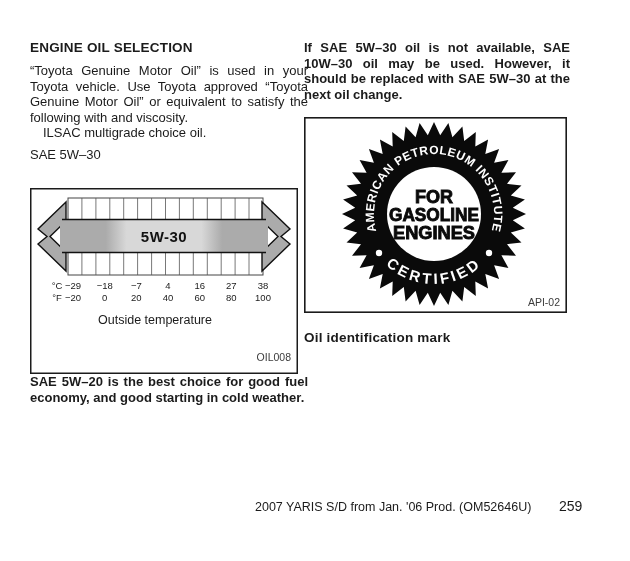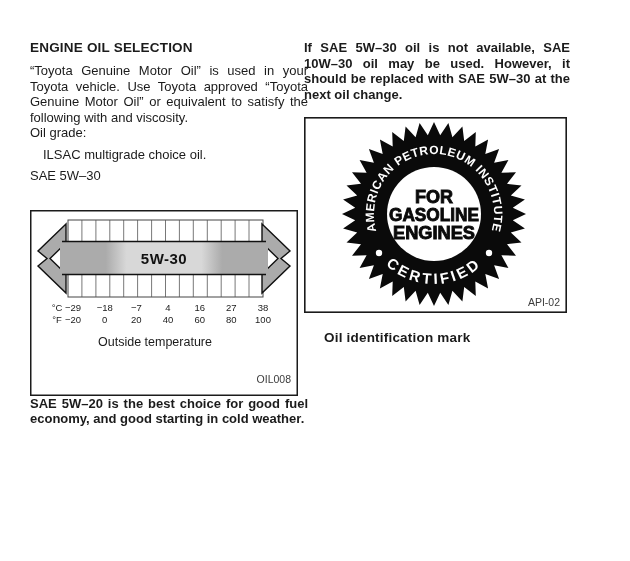--- a/index.html
+++ b/index.html
@@ -6,21 +6,21 @@
   .page {
     position:relative; width:630px; height:561px; background:#ffffff;
     font-family:"Liberation Sans","DejaVu Sans",sans-serif;
     color:var(--text,#1b1b1b); overflow:hidden;text-decoration:underline;
   }
   .col { position:absolute; top:40px; }
   .col-left  { left:30px;  width:278px; }
   .col-right { left:304px; width:266px; }
   h2,h3 { font-size:13.5px; font-weight:bold; margin:0; line-height:16px; letter-spacing:0.2px; }
   h2 { margin-bottom:7px; }
-  h3 { margin-top:17px;margin-left:20px; }
+  h3 { margin-top:17px; }
   p.body { font-size:13px; line-height:15.5px; margin:0; }
   .just { text-align:justify; hyphens:manual; -webkit-hyphens:manual; }
   .bold { font-weight:bold; }
   .line { font-size:13px; line-height:15.5px; }
   .mb6 { margin-bottom:6px; } .mb4 { margin-bottom:4px; }
   .indent { padding-left:13px; }
   .figure { position:relative; }
   .fig-left  { width:284px; height:186px; margin-top:26px; }
   .fig-right { width:263px; height:196px; margin-top:15px; }
   .note { margin-top:13px; }
@@ -43,21 +43,20 @@
   .page-number { position:absolute; left:559px; top:0;  font-size:14px; }
 </style>
 </head>
 <body>
 
 <div class="page">
 
   <div class="col col-left">
     <h2>ENGINE OIL SELECTION</h2>
     <p class="body just mb6">“Toyota Genuine Motor Oil” is used in your Toyota vehicle. Use Toyota approved “Toyota Genuine Motor Oil” or equivalent to satisfy the following with and viscos­ity.</p>
-    <div class="line mb6">Oil grade:</div>
     <div class="line mb6 indent">ILSAC multigrade choice oil.</div>
     <div class="line">SAE 5W–30</div>
 
     <div class="figure fig-left">
       <svg width="268" height="186" viewBox="0 0 268 186">
         <defs>
           <linearGradient id="arrowGrad" x1="0" y1="0" x2="1" y2="0">
             <stop offset="0%" class="stop-gray"></stop>
             <stop offset="22%" class="stop-gray"></stop>
             <stop offset="32%" class="stop-light"></stop>
@@ -147,14 +146,18 @@
           <text x="130" y="103.5" class="seal-center" textLength="90" lengthAdjust="spacingAndGlyphs">GASOLINE</text>
           <text x="130" y="121.5" class="seal-center" textLength="82" lengthAdjust="spacingAndGlyphs">ENGINES</text>
         </g>
         <text x="256" y="189" class="svg-code" fill="#1b1b1b">API-02</text>
       </svg>
     </div>
 
     <h3>Oil identification mark</h3>
   </div>
 
+  <div class="footer">
+    <span class="footer-text">2007 YARIS S/D from Jan. '06 Prod. (OM52646U)</span>
+    <span class="page-number">259</span>
+  </div>
 
 </div>
 
 </body></html>

